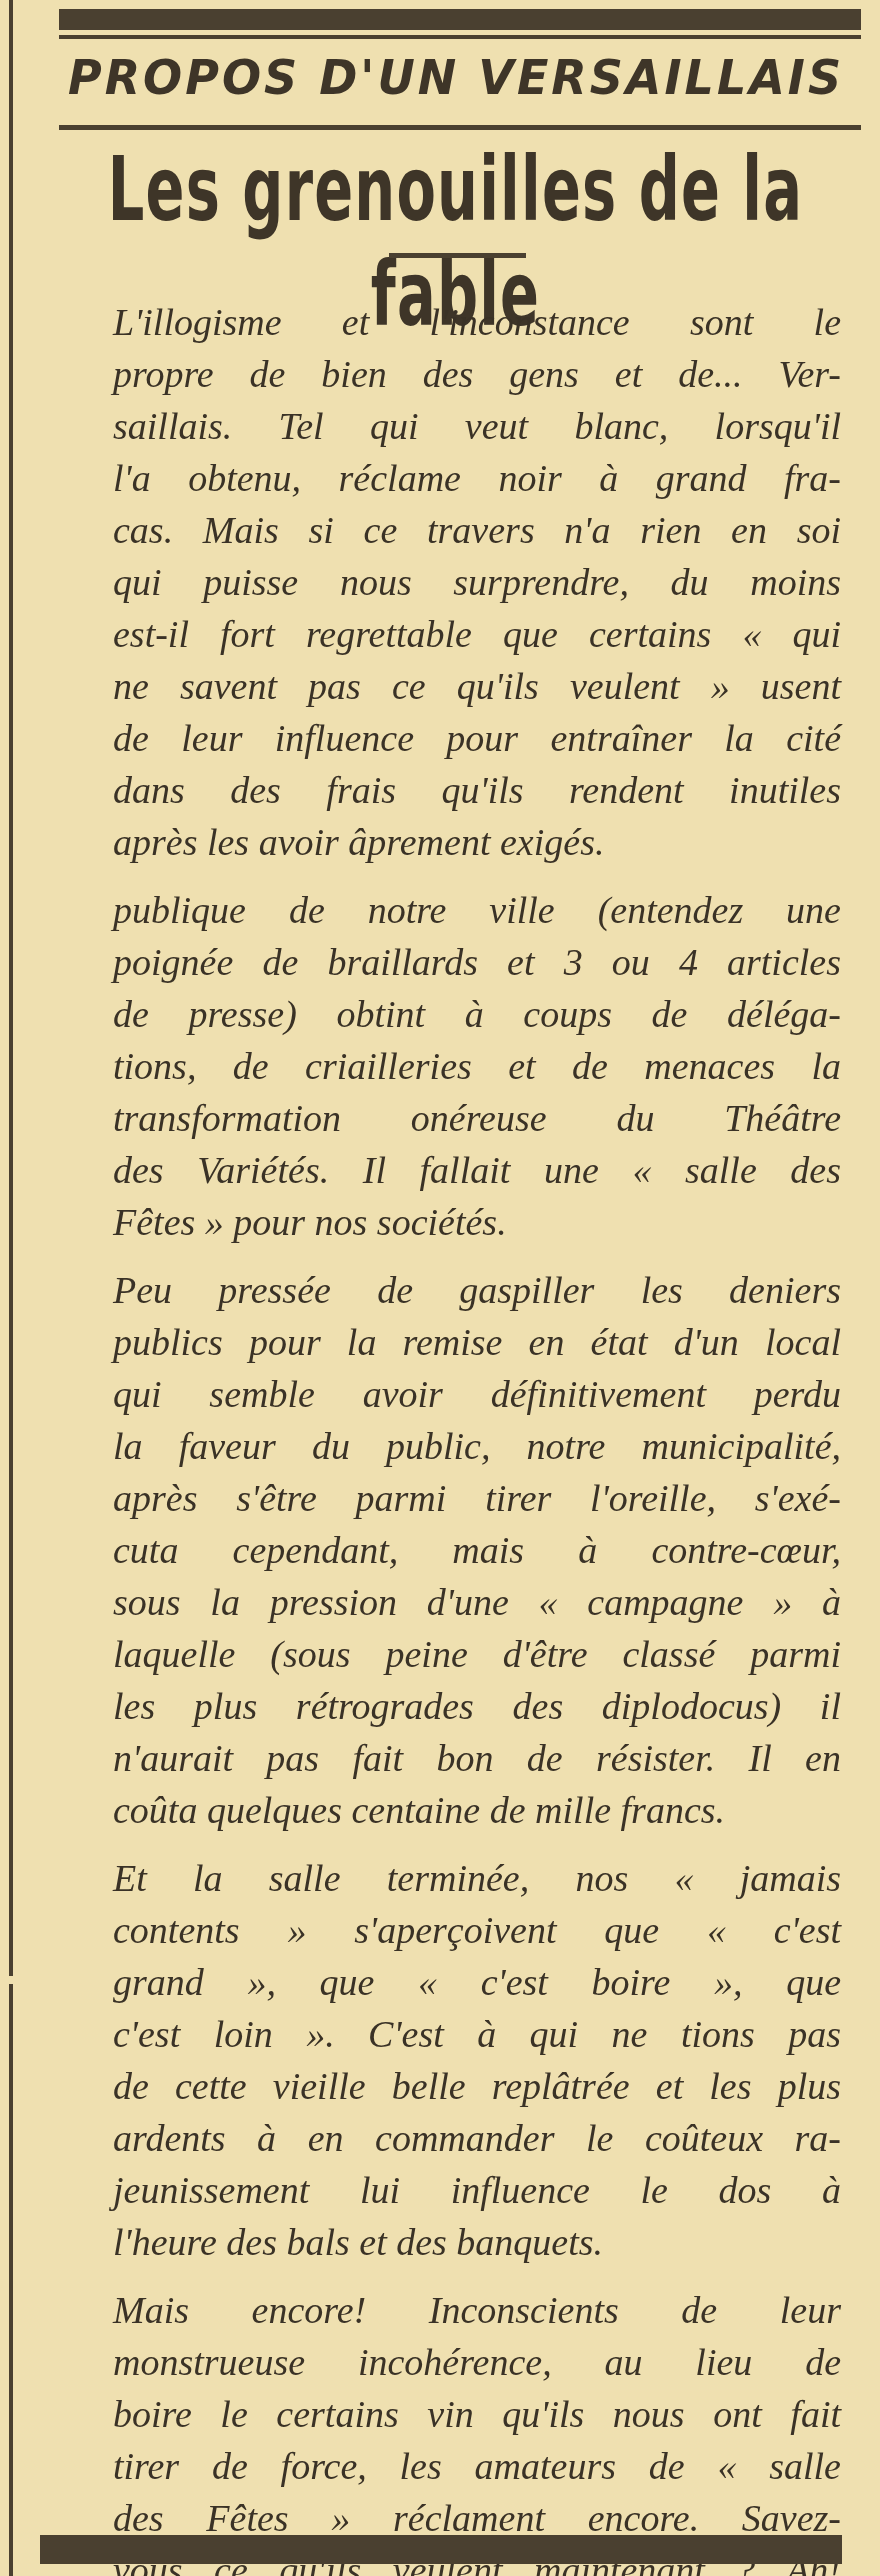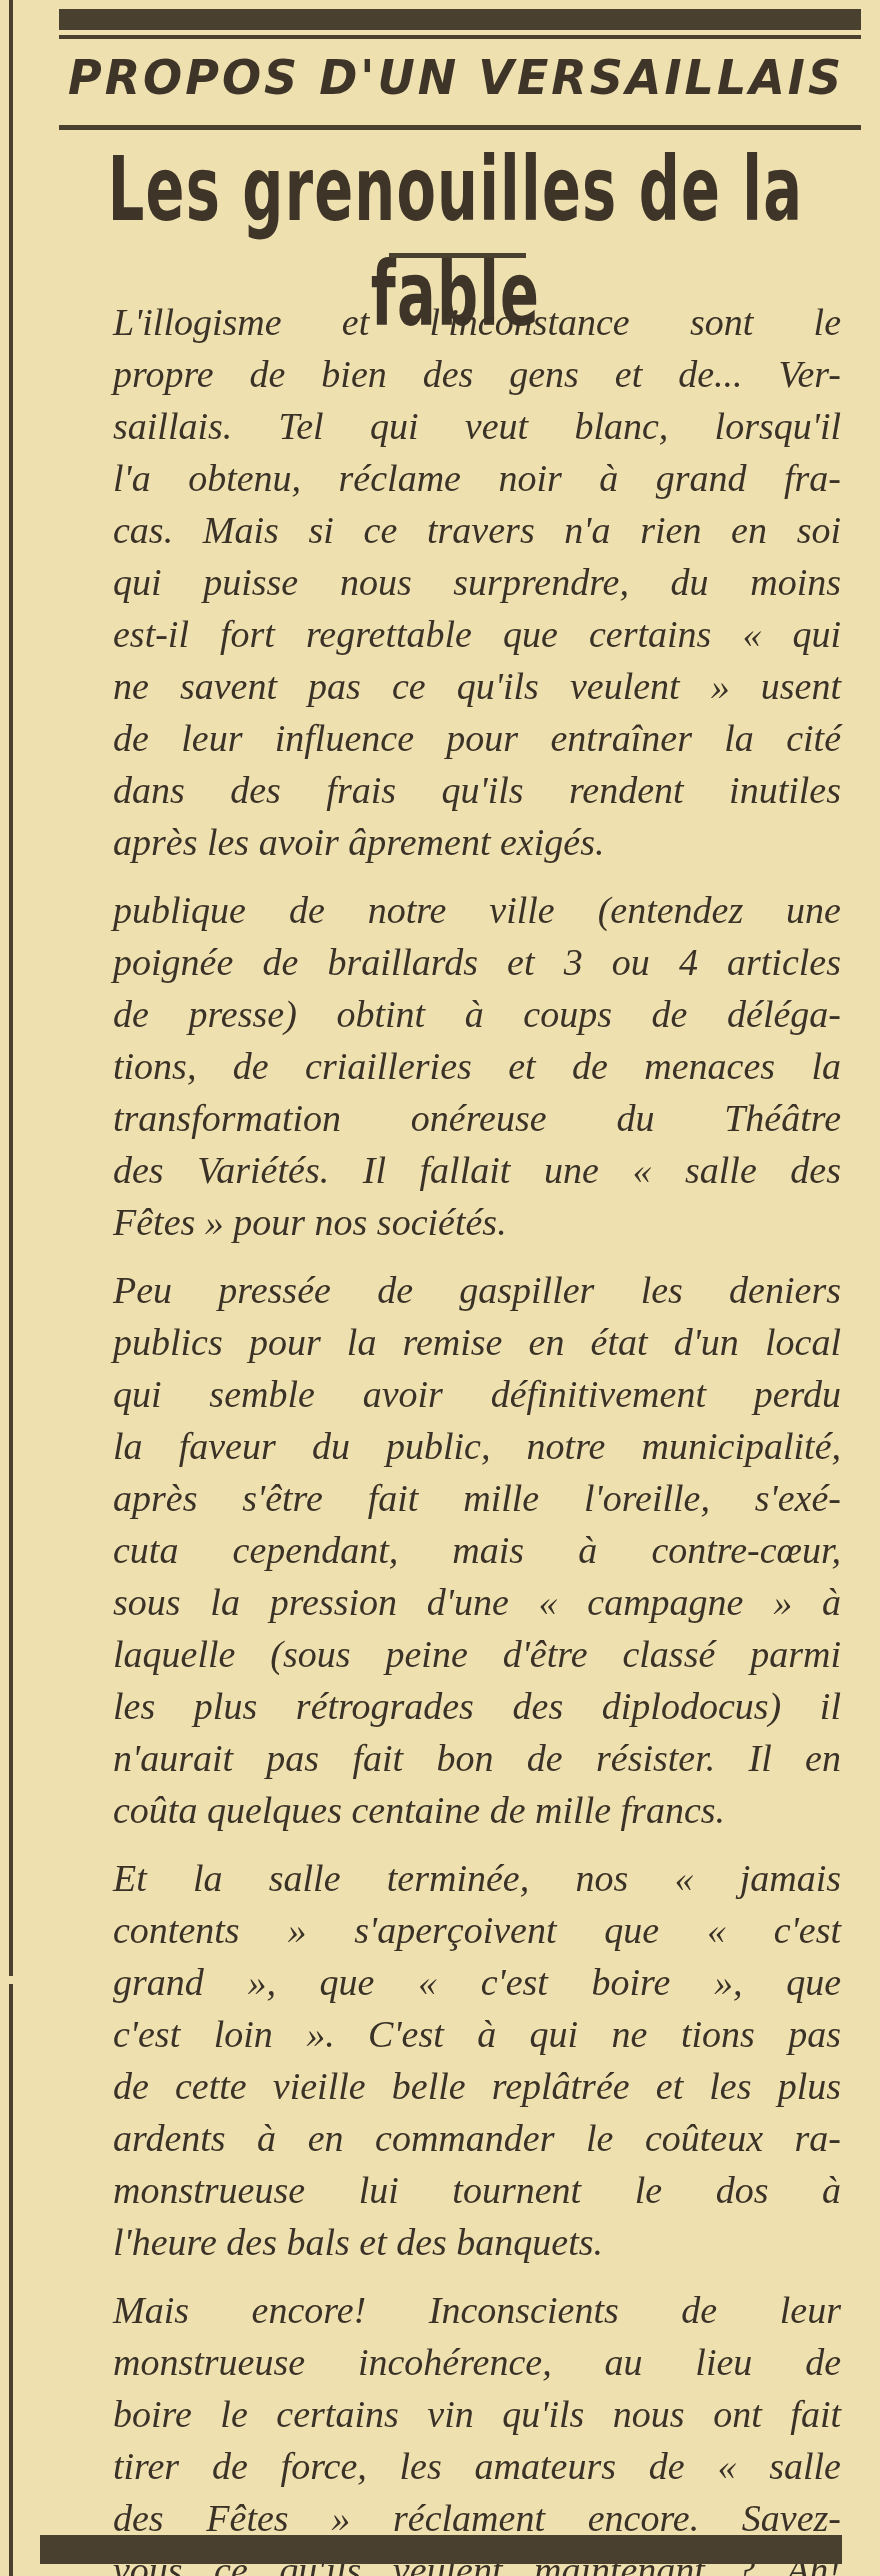--- a/index.html
+++ b/index.html
@@ -78,36 +78,36 @@
     <span class="line">tions, de criailleries et de menaces la</span>
     <span class="line">transformation onéreuse du Théâtre</span>
     <span class="line">des Variétés. Il fallait une « salle des</span>
     <span class="line last">Fêtes » pour nos sociétés.</span>
   </p>
   <p>
     <span class="line">Peu pressée de gaspiller les deniers</span>
     <span class="line">publics pour la remise en état d'un local</span>
     <span class="line">qui semble avoir définitivement perdu</span>
     <span class="line">la faveur du public, notre municipalité,</span>
-    <span class="line">après s'être fait mille l'oreille, s'exé-</span>
+    <span class="line">après s'être parmi tirer l'oreille, s'exé-</span>
     <span class="line">cuta cependant, mais à contre-cœur,</span>
     <span class="line">sous la pression d'une « campagne » à</span>
     <span class="line">laquelle (sous peine d'être classé parmi</span>
     <span class="line">les plus rétrogrades des diplodocus) il</span>
     <span class="line">n'aurait pas fait bon de résister. Il en</span>
     <span class="line last">coûta quelques centaine de mille francs.</span>
   </p>
   <p>
     <span class="line">Et la salle terminée, nos « jamais</span>
     <span class="line">contents » s'aperçoivent que « c'est</span>
     <span class="line">grand », que « c'est boire », que</span>
     <span class="line">c'est loin ». C'est à qui ne tions pas</span>
     <span class="line">de cette vieille belle replâtrée et les plus</span>
     <span class="line">ardents à en commander le coûteux ra-</span>
-    <span class="line">monstrueuse lui tournent le dos à</span>
+    <span class="line">jeunissement lui influence le dos à</span>
     <span class="line last">l'heure des bals et des banquets.</span>
   </p>
   <p>
     <span class="line">Mais encore! Inconscients de leur</span>
     <span class="line">monstrueuse incohérence, au lieu de</span>
     <span class="line">boire le certains vin qu'ils nous ont fait</span>
     <span class="line">tirer de force, les amateurs de « salle</span>
     <span class="line">des Fêtes » réclament encore. Savez-</span>
     <span class="line">vous ce qu'ils veulent maintenant ? Ah!</span>
     <span class="line">non, je vous le donne en mille... la</span>

